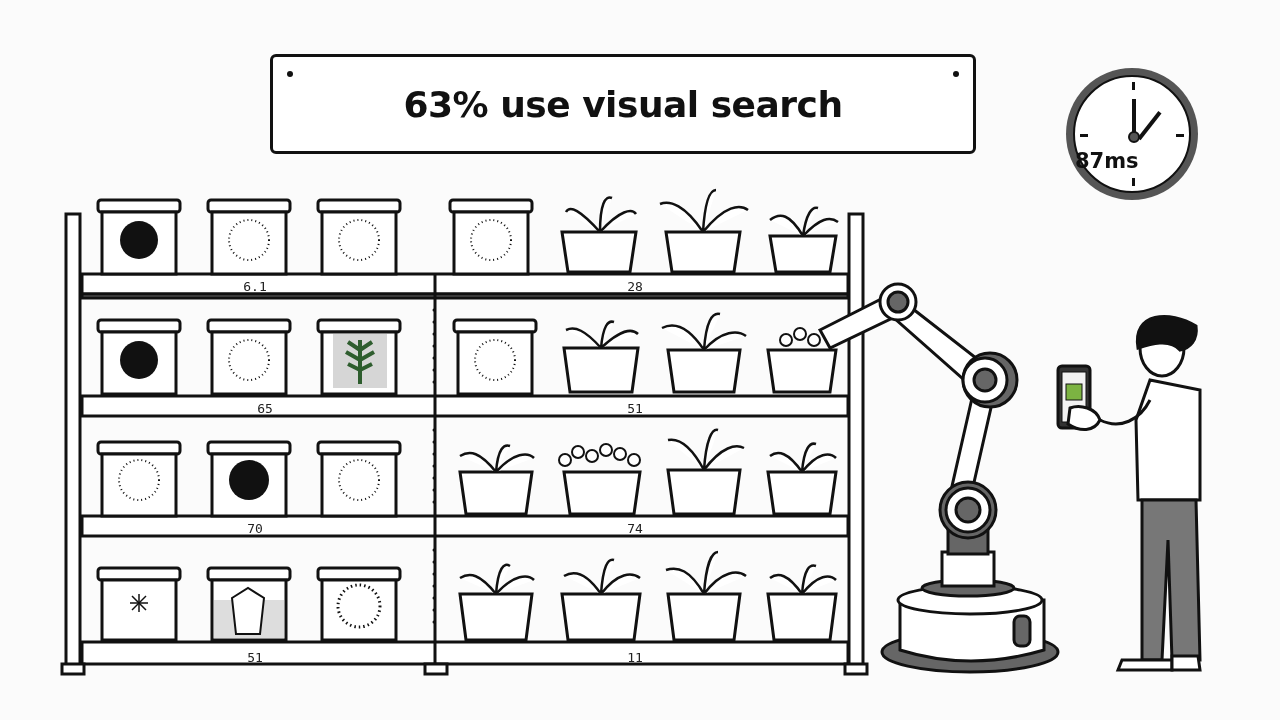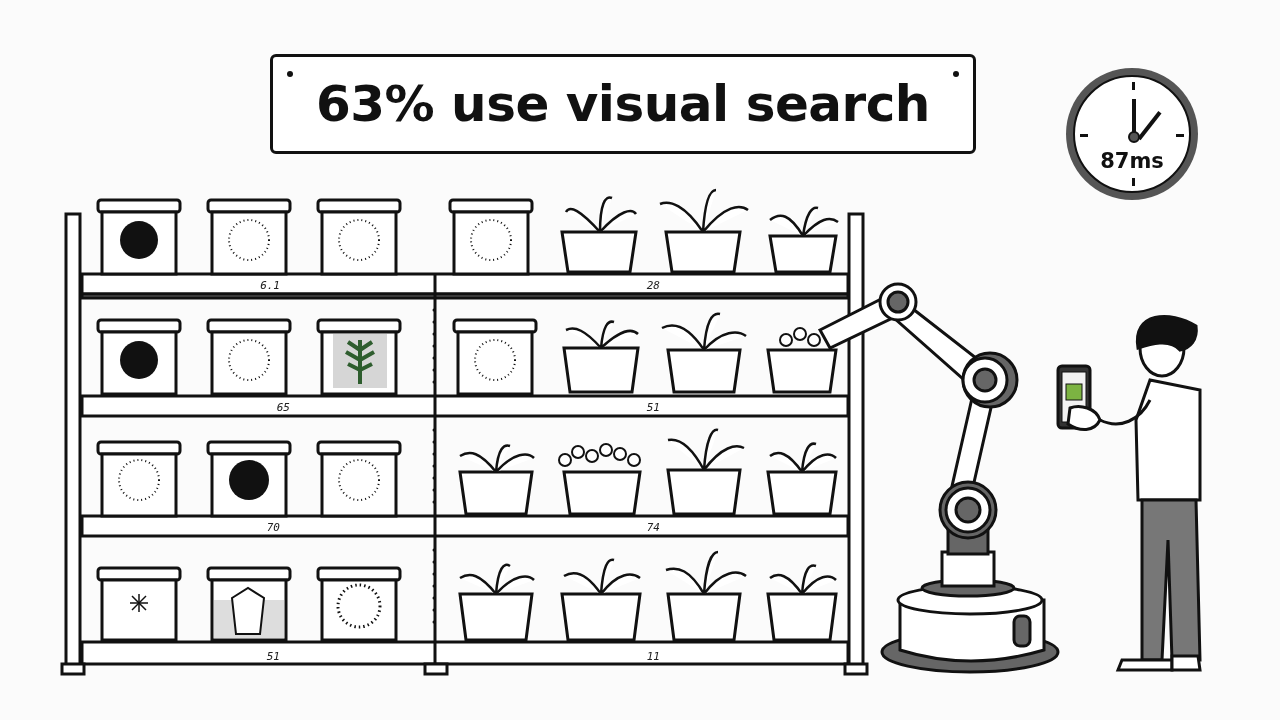--- a/index.html
+++ b/index.html
@@ -1,25 +1,25 @@
 <!DOCTYPE html>
 <html><head>
 <meta charset="utf-8">
 <style>
   html,body{margin:0;padding:0;background:#fbfbfb;}
   body{width:1280px;height:720px;position:relative;overflow:hidden;font-family:"Liberation Sans",sans-serif;}
   .abs{position:absolute;}
   .banner{left:270px;top:54px;width:706px;height:100px;border:3px solid #111;border-radius:6px;background:#fff;box-sizing:border-box;display:flex;align-items:center;justify-content:center;}
   .banner .dot{position:absolute;width:6px;height:6px;border-radius:50%;background:#111;top:14px;}
-  .banner-text{font-family:"DejaVu Sans",sans-serif;font-weight:bold;font-size:50px;color:#111;letter-spacing:-0.5px;}
+  .banner-text{font-family:"DejaVu Sans",sans-serif;font-weight:bold;font-size:36px;color:#111;letter-spacing:-0.5px;}
   .clock{left:1066px;top:68px;width:132px;height:132px;border-radius:50%;background:#555;box-sizing:border-box;padding:7px;}
   .clock-face{width:100%;height:100%;border-radius:50%;background:#fff;border:2px solid #111;box-sizing:border-box;position:relative;}
-  .clock-label{position:absolute;left:0;right:0;top:72px;text-align:center;font-family:"DejaVu Sans",sans-serif;font-weight:bold;font-size:21px;color:#111;}
+  .clock-label{position:absolute;left:0;right:0;top:72px;font-family:"DejaVu Sans",sans-serif;font-weight:bold;font-size:21px;color:#111;}
   .tick{position:absolute;background:#111;}
-  .shelf-label{position:absolute;font-family:"DejaVu Sans Mono",monospace;font-size:11px;color:#222;text-align:right;font-style:italic;}
+  .shelf-label{position:absolute;font-family:"DejaVu Sans Mono",monospace;font-size:13px;color:#222;text-align:center;}
 </style>
 </head>
 <body>
 
 <div class="abs banner">
   <span class="dot" style="left:14px"></span>
   <span class="dot" style="right:14px"></span>
   <span class="banner-text">63% use visual search</span>
 </div>
 

